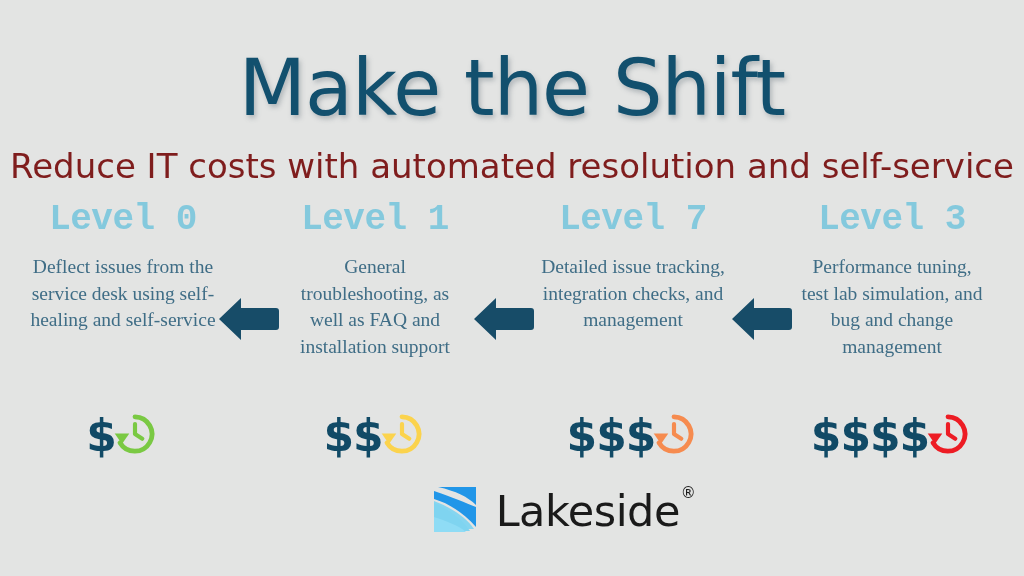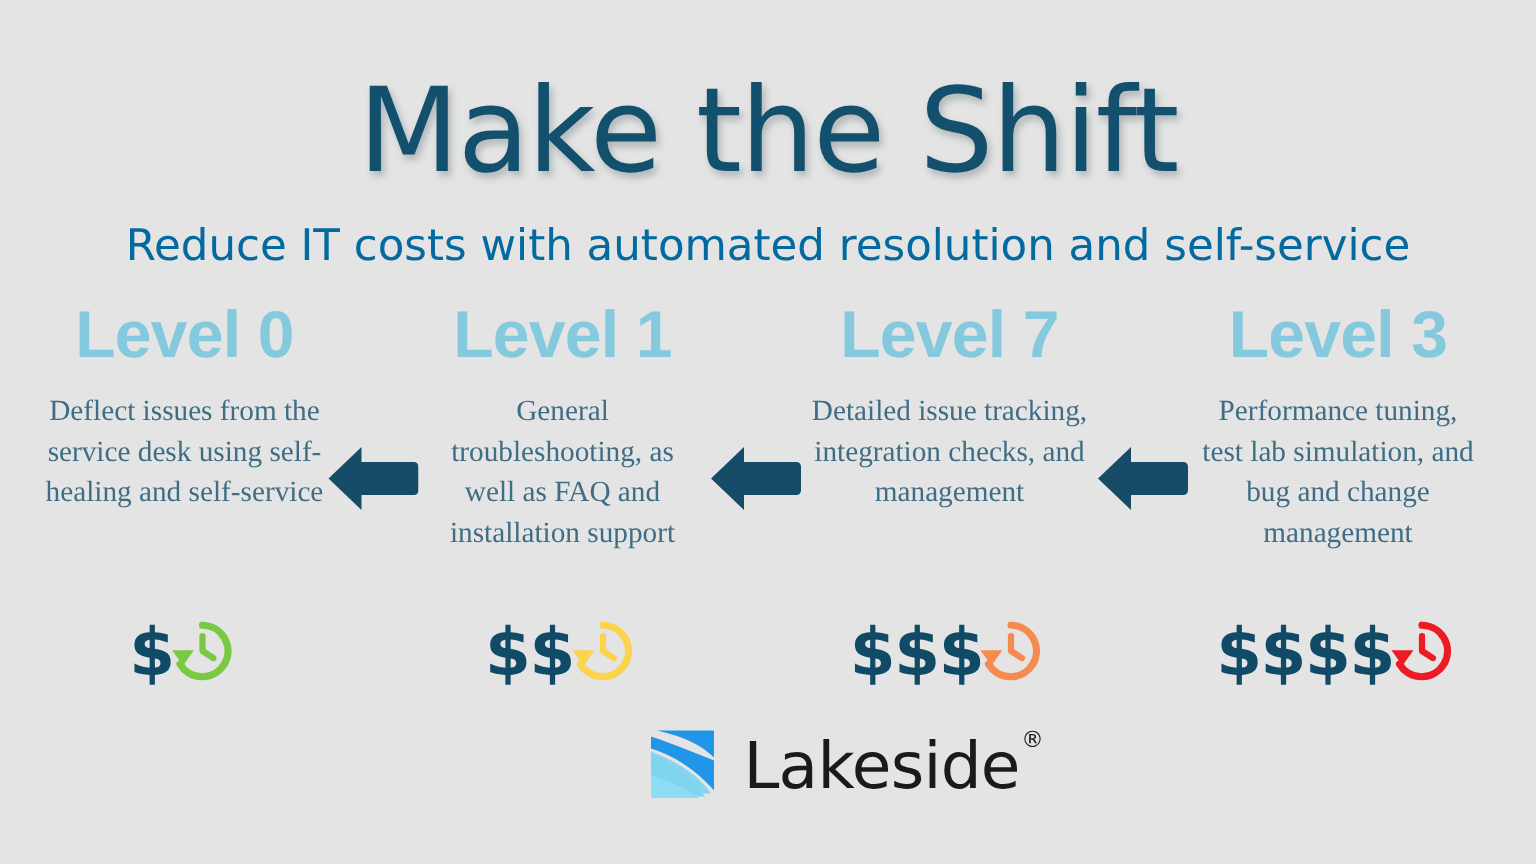--- a/index.html
+++ b/index.html
@@ -38,23 +38,23 @@
     white-space: nowrap;
   }
 
   .subtitle {
     position: absolute;
     top: 146px;
     left: 0;
     width: 1024px;
     text-align: center;
     font-family: "DejaVu Sans", sans-serif;
-    font-size: 29px;
-    font-weight: 400;
-    color: #0369a1;
+    font-size: 34px;
+    font-weight: 400;
+    color: #7f1d1d;
     white-space: nowrap;
   }
 
   
   .columns {
     position: absolute;
     top: 200px;
     left: 0;
     width: 1024px;
     height: 280px;
@@ -65,22 +65,22 @@
     top: 0;
     width: 200px;
     text-align: center;
   }
   .col-0 { left: 23px; }
   .col-1 { left: 275px; }
   .col-2 { left: 533px; }
   .col-3 { left: 792px; }
 
   .col-title {
-    font-family: Liberation Sans, sans-serif;
-    font-size: 44px;
+    font-family: Liberation Mono, monospace;
+    font-size: 36px;
     font-weight: 700;
     color: #84c9dd;
     letter-spacing: -0.5px;
     line-height: 1.1;
     margin: 0 0 14px 0;
     white-space: nowrap;
   }
 
   .col-body {
     font-family: Liberation Serif, serif;

